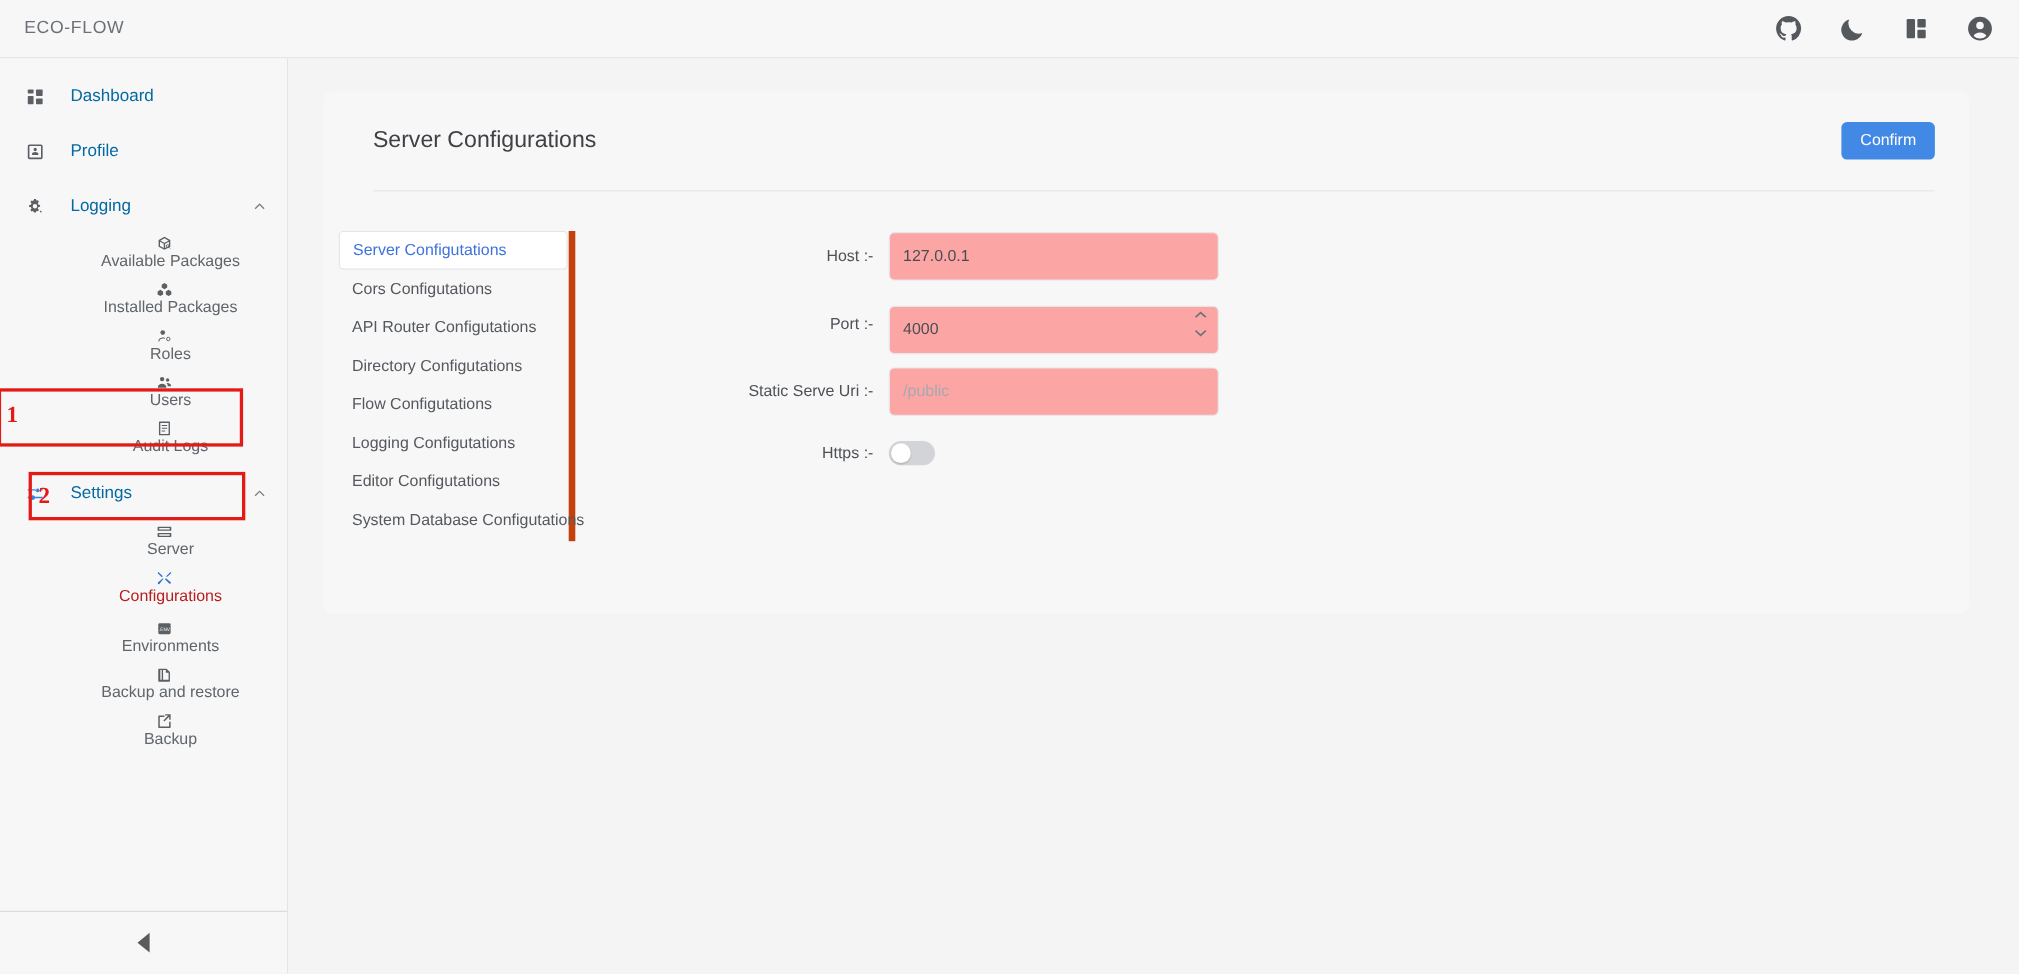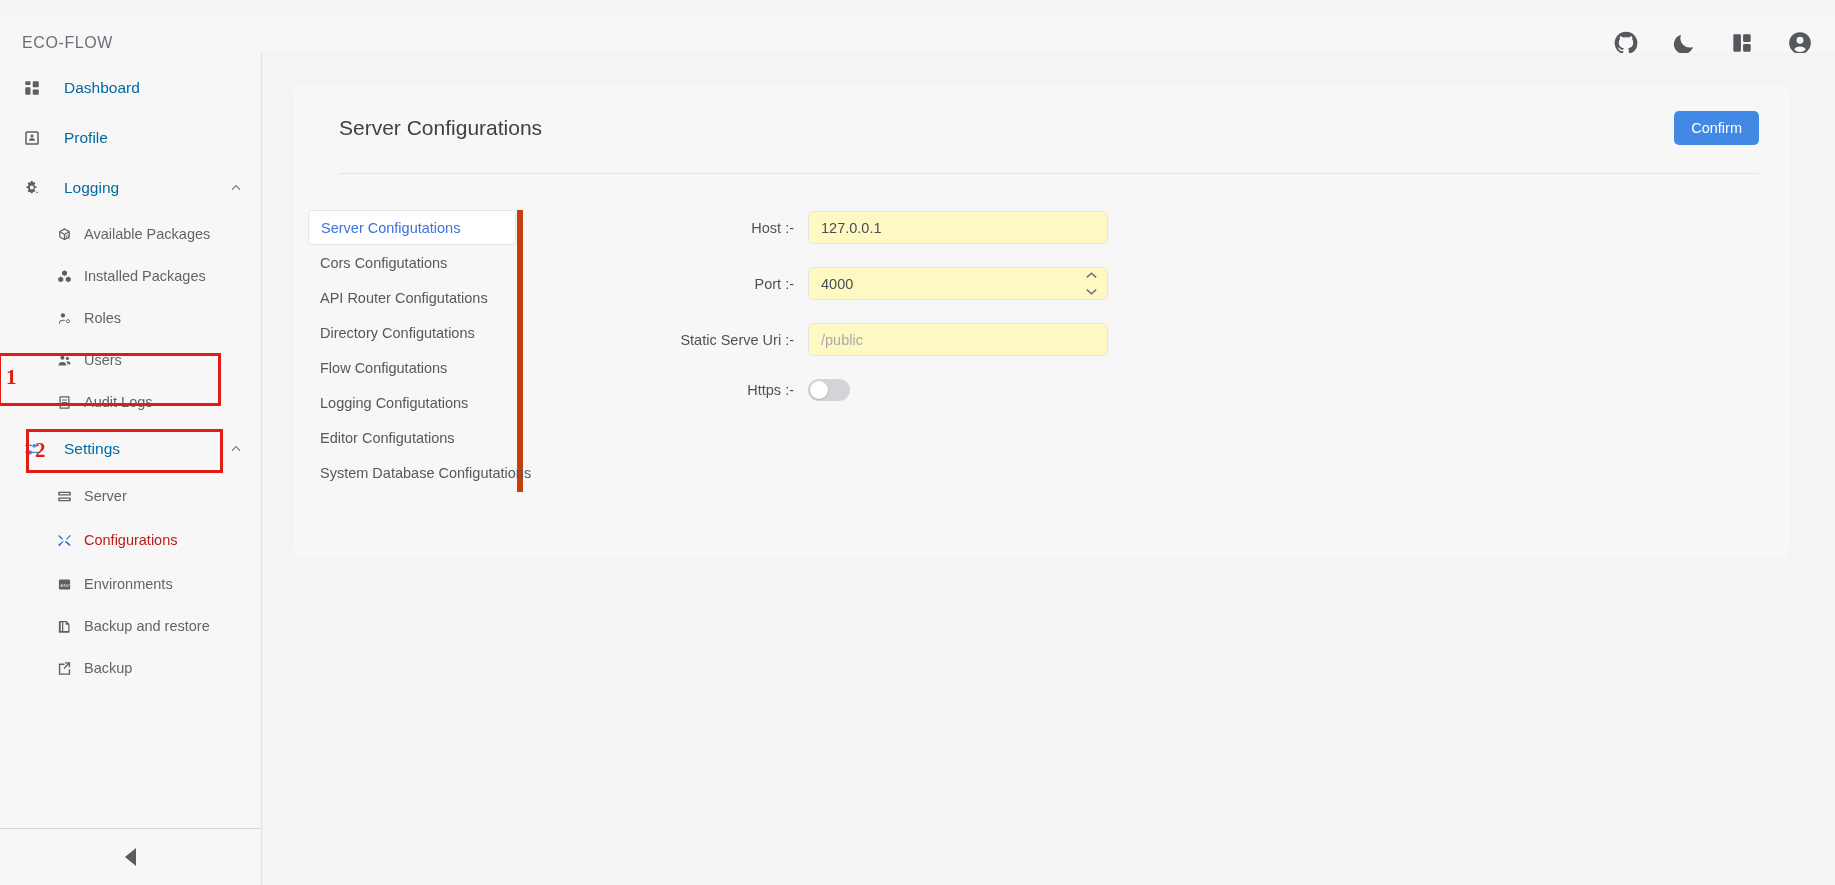--- a/index.html
+++ b/index.html
@@ -7,21 +7,21 @@
   html, body {
     width: 1835px; height: 885px;
     font-family: "Liberation Sans", sans-serif;
     background: #f4f4f5;
     overflow: hidden;
   }
   .app { position: relative; width: 1835px; height: 885px; background: #f4f4f5; }
 
   
   .topbar {
-    position: absolute; left: 0; top: 17px; width: 1835px; height: 53px;
+    position: absolute; left: 0; top: 0; width: 1835px; height: 53px;
     background: #f7f7f8;
     border-bottom: 1px solid #e2e2e4;
     display: flex; align-items: center;
   }
   .brand {
     margin-left: 22px;
     font-size: 16px; letter-spacing: .6px;
     color: #6b7077; font-weight: 400;
   }
   .topbar-icons {
@@ -61,20 +61,21 @@
 
   
   .nav-sub {
     position: relative;
     display: flex; align-items: center;
     height: 42px;
     padding-left: 56px; padding-right: 18px;
     cursor: pointer;
     color: #606569;
     font-size: 14.5px;
+    flex-direction: column;
   }
   .nav-sub .ico {
     width: 17px; height: 17px; flex: 0 0 17px;
     display: flex; align-items: center; justify-content: center;
     color: #5c6065;
   }
   .nav-sub .ico svg { width: 15px; height: 15px; fill: currentColor; display: block; }
   .nav-sub .lbl { margin-left: 11px; white-space: nowrap; }
   .nav-sub.active { color: #b91c1c; }
   .nav-sub.active .ico { color: #2f6fd0; }
@@ -185,22 +186,22 @@
   }
   .flabel {
     width: 128px;
     text-align: right;
     margin-right: 14px;
     font-size: 14.5px;
     color: #4e5156;
     white-space: nowrap;
   }
   .finput {
-    width: 300px; height: 33px;
-    background: #fef9c3;
+    width: 300px; height: 44px;
+    background: #fca5a5;
     border: 1px solid #e6e6e8;
     border-radius: 5px;
     padding: 0 12px;
     font-size: 14.5px;
     font-family: "Liberation Sans", sans-serif;
     color: #4a4d52;
     outline: none;
   }
   .finput::placeholder { color: #a7a9ad; }
   .number-wrap { position: relative; width: 300px; height: 33px; }

